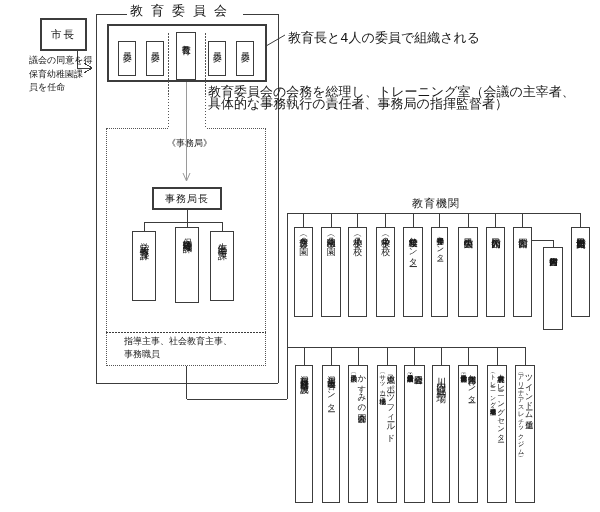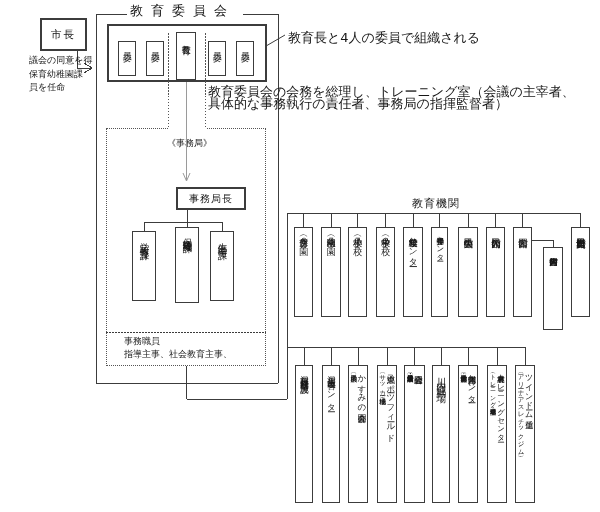--- a/index.html
+++ b/index.html
@@ -126,37 +126,37 @@
   <svg id="overlaylines" class="layer" width="600" height="512">
     <g fill="none" shape-rendering="crispEdges">
       <line x1="168" y1="33" x2="168" y2="127" stroke="#555" stroke-width="1" stroke-dasharray="1.5,1.5"></line>
       <line x1="205" y1="33" x2="205" y2="127" stroke="#555" stroke-width="1" stroke-dasharray="1.5,1.5"></line>
       <line x1="186.5" y1="82" x2="186.5" y2="180" stroke="#9a9a9a" stroke-width="1"></line>
       <line x1="183" y1="173" x2="186.5" y2="181" stroke="#9a9a9a" stroke-width="1" shape-rendering="auto"></line>
       <line x1="190" y1="173" x2="186.5" y2="181" stroke="#9a9a9a" stroke-width="1" shape-rendering="auto"></line>
     </g>
   </svg>
 
-  <div class="abs b2 hbox" style="left:152px;top:187px;width:70px;height:23px;margin-left:24px;">
+  <div class="abs b2 hbox" style="left:152px;top:187px;width:70px;height:23px;">
     <span style="font-size:10px;letter-spacing:1px;">事務局長</span>
   </div>
 
   <div class="abs b1 vbox" style="left:132px;top:231px;width:24px;height:70px;font-size:9.5px;letter-spacing:2px;">
       <span>学校教育課</span>
     </div>
   <div class="abs b1 vbox" style="left:175px;top:227px;width:24px;height:76px;font-size:9.5px;letter-spacing:1px;">
       <span>保育幼稚園課</span>
     </div>
   <div class="abs b1 vbox" style="left:210px;top:231px;width:24px;height:70px;font-size:9.5px;letter-spacing:2px;">
       <span>生涯学習課</span>
     </div>
 
   <div class="abs note9" style="left:124px;top:335px;line-height:12.5px;">
+    <div>指導主事、社会教育主事、</div>
     <div>事務職員</div>
-    <div>指導主事、社会教育主事、</div>
   </div>
 
   <div class="abs" style="left:412px;top:196px;font-size:11px;letter-spacing:1px;white-space:nowrap;">教育機関</div>
 
   <div class="abs b1 vbox" style="left:294px;top:227px;width:19px;height:90px;font-size:9px;">
       <span>保育所（６園）</span>
     </div>
   <div class="abs b1 vbox" style="left:321px;top:227px;width:20px;height:90px;font-size:9px;">
       <span>幼稚園（５園）</span>
     </div>

